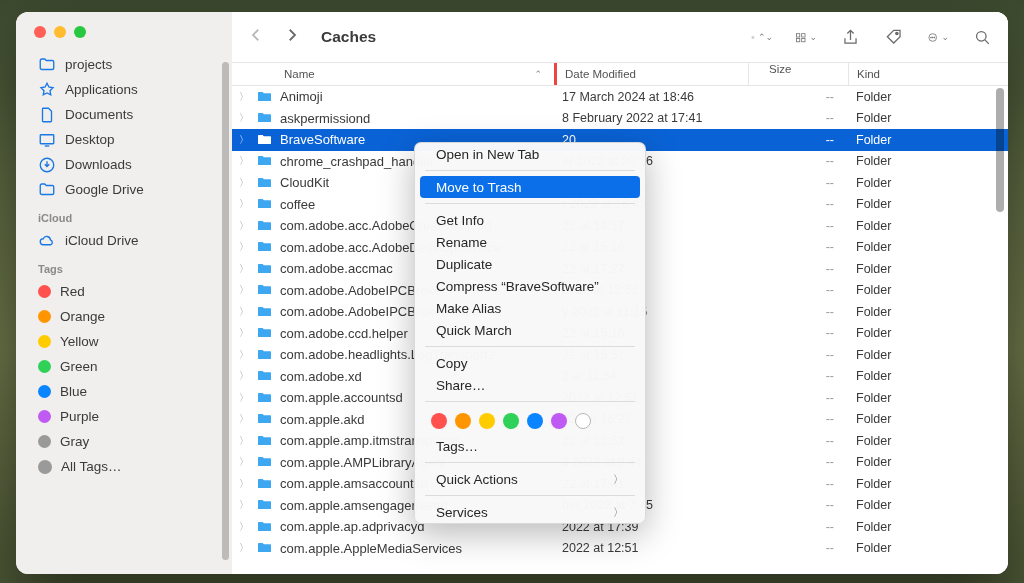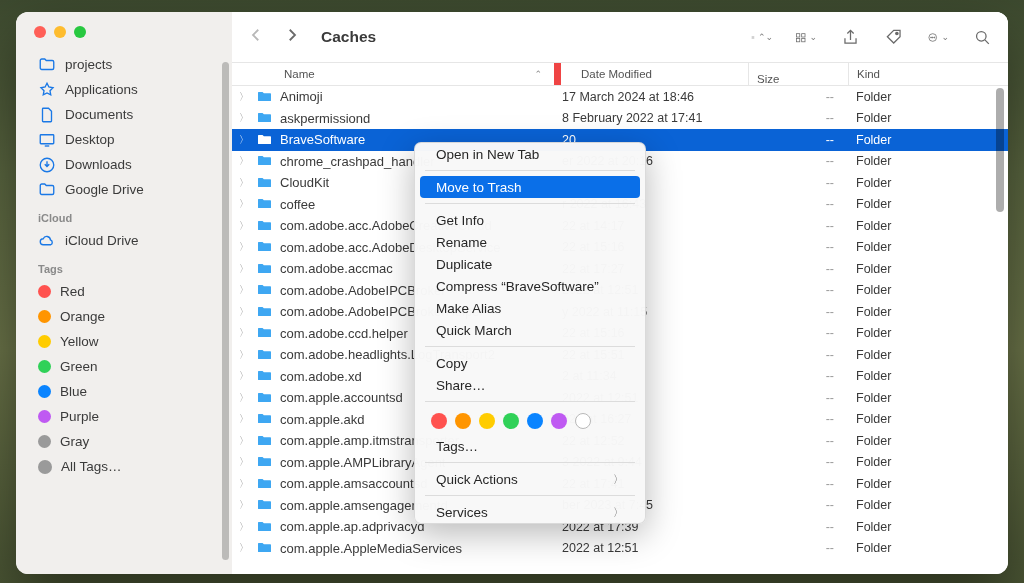--- a/index.html
+++ b/index.html
@@ -109,22 +109,22 @@
   .list-header {
     display:flex;
     height:24px;
     border-top:1px solid #e6e6e6;
     border-bottom:1px solid #e6e6e6;
     font-size:11.5px;
     color:#535353;
     align-items:center;
   }
   .col-name { width:322px; padding-left:52px; display:flex; align-items:center; justify-content:space-between; padding-right:8px;}
-  .col-date { width:194px; padding-left:20px; border-left:7px solid #ef4444; height:100%; display:flex;align-items:center;}
-  .col-size { width:100px; padding-left:8px; border-left:1px solid #e6e6e6; height:100%; display:flex;align-items:flex-end;}
+  .col-date { width:194px; padding-left:8px; border-left:3px solid #ef4444; height:100%; display:flex;align-items:center;}
+  .col-size { width:100px; padding-left:20px; border-left:1px solid #e6e6e6; height:100%; display:flex;align-items:flex-start;}
   .col-kind { flex:1; padding-left:8px; border-left:1px solid #e6e6e6; height:100%; display:flex;align-items:center;}
   .sort-chev { font-size:9px; color:#888; margin-right:4px;}
   
   .list-body { flex:1; overflow:hidden; position:relative;}
   .row {
     display:flex;
     height:21.5px;
     align-items:center;
     font-size:13px;
     color:#3a3a3a;

